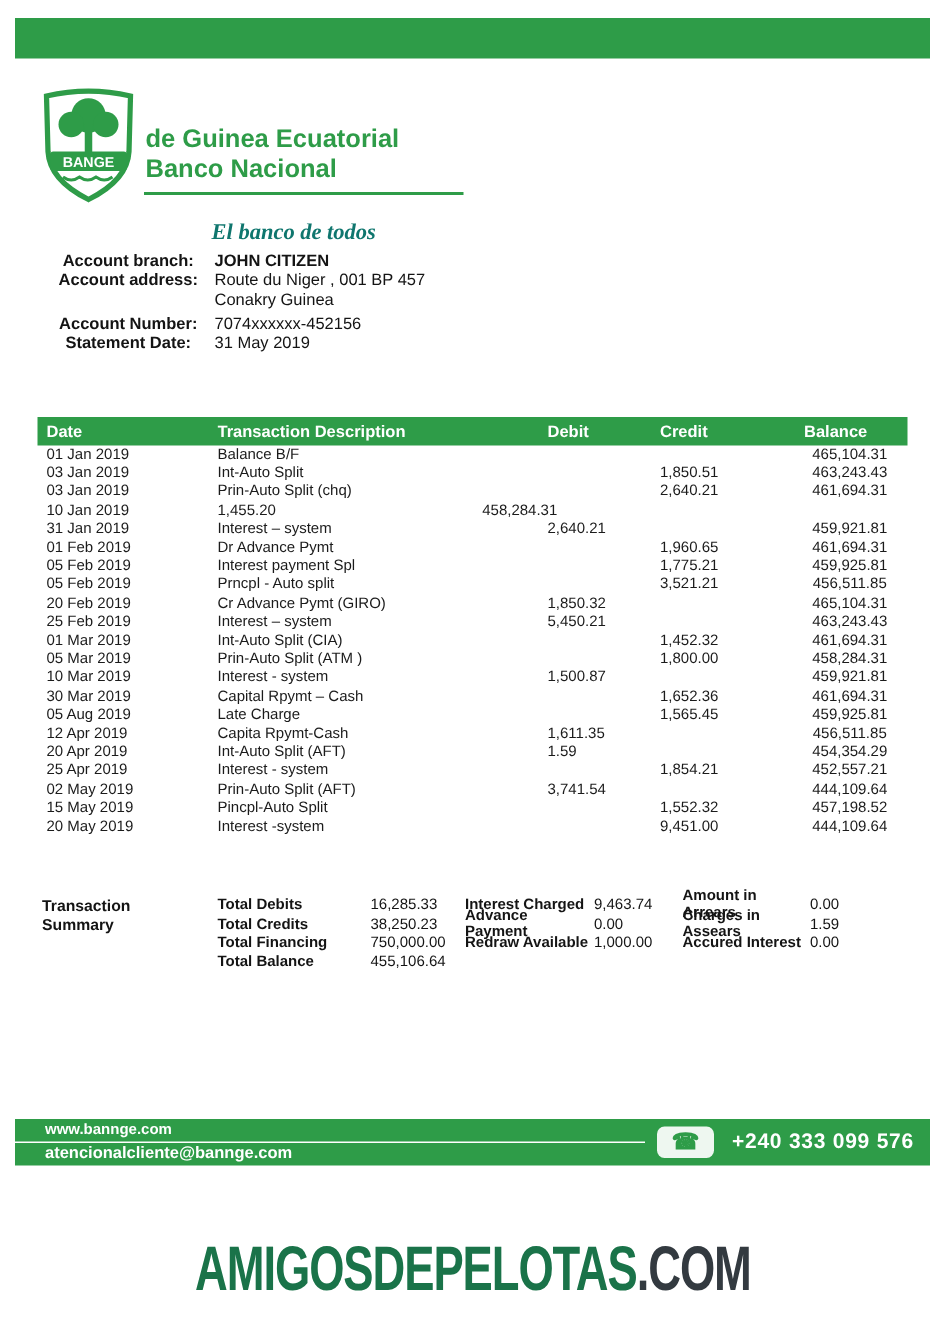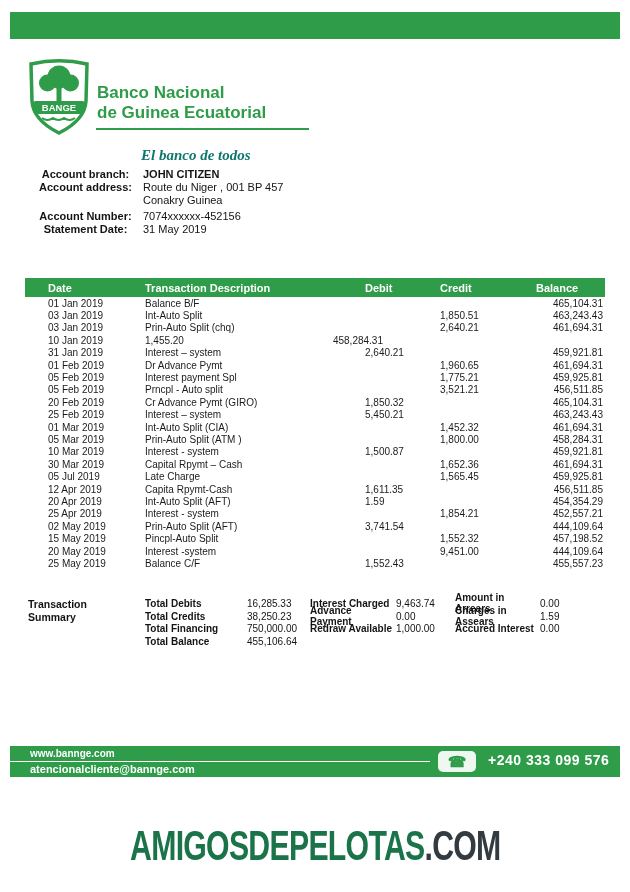--- a/index.html
+++ b/index.html
@@ -19,25 +19,25 @@
   .account { position:absolute; left:28px; top:168px; font-size:11px; line-height:13px; }
   .acct-row { display:flex;text-align:center; }
   .acct-label { width:115px; font-weight:bold; }
   .bold { font-weight:bold; }
   .spacer3 { height:3px; }
 
   .table { position:absolute; left:25px; top:278px; width:580px; font-size:10px; color:#1b1b1b; }
   .thead { display:flex; background:var(--green); color:#fff; font-weight:bold; font-size:11px; height:19px; align-items:center; }
   .trow { display:flex; height:12.4px; align-items:center; }
   .cell { white-space:nowrap; overflow:hidden; }
-  .c-date    { width:120px; padding-left:23px; }
+  .c-date    { width:120px; padding-left:6px; }
   .c-desc    { width:220px; }
   .c-debit   { width:75px; }
   .c-credit  { width:90px; }
-  .c-balance { width:75px; text-align:right; padding-right:2px; }
+  .c-balance { width:75px; text-align:center; padding-right:2px; }
   .thead .c-balance { text-align:left; padding-left:6px; padding-right:16px; }
 
   .summary-head { position:absolute; left:28px; top:598px; font-size:10.5px; font-weight:bold; line-height:13px; }
   .summary { position:absolute; left:145px; top:597px; width:460px; font-size:10px; }
   .sum-row { display:flex; height:12.8px; align-items:center; }
   .s-l1 { width:102px; font-weight:bold; }
   .s-v1 { width:63px; }
   .s-l2 { width:86px; font-weight:bold; }
   .s-v2 { width:59px; }
   .s-l3 { width:85px; font-weight:bold; }
@@ -71,22 +71,22 @@
       <circle cx="20.5" cy="27" r="8.5" fill="#2e9c48"></circle>
       <circle cx="43.5" cy="27" r="8.5" fill="#2e9c48"></circle>
       <rect x="29.5" y="28" width="5" height="18" fill="#2e9c48"></rect>
       <path d="M15 62 q5.5 4 11 0 q5.5 4 11 0 q5.5 4 11 0" stroke="#2e9c48" fill="none" stroke-width="2"></path>
       <rect x="6.5" y="45" width="51" height="13" rx="2" fill="#2e9c48"></rect>
       <text x="32" y="55" text-anchor="middle" font-size="9.5" font-weight="bold" fill="#ffffff" font-family="Liberation Sans, sans-serif">BANGE</text>
     </svg>
   </div>
 
   <div class="bank-names">
+    <div>de Guinea Ecuatorial</div>
     <div>Banco Nacional</div>
-    <div>de Guinea Ecuatorial</div>
   </div>
   <div class="tagline-rule"></div>
   <div class="tagline">El banco de todos</div>
 
   <div class="account">
     <div class="acct-row">
       <div class="acct-label">Account branch:</div>
       <div class="bold">JOHN CITIZEN</div>
     </div>
     <div class="acct-row">
@@ -208,21 +208,21 @@
           <div class="cell c-balance">459,921.81</div>
         </div>
         <div class="trow">
           <div class="cell c-date">30 Mar 2019</div>
           <div class="cell c-desc">Capital Rpymt – Cash</div>
           <div class="cell c-debit"></div>
           <div class="cell c-credit">1,652.36</div>
           <div class="cell c-balance">461,694.31</div>
         </div>
         <div class="trow">
-          <div class="cell c-date">05 Jul 2019</div>
+          <div class="cell c-date">05 Aug 2019</div>
           <div class="cell c-desc">Late Charge</div>
           <div class="cell c-debit"></div>
           <div class="cell c-credit">1,565.45</div>
           <div class="cell c-balance">459,925.81</div>
         </div>
         <div class="trow">
           <div class="cell c-date">12 Apr 2019</div>
           <div class="cell c-desc">Capita Rpymt-Cash</div>
           <div class="cell c-debit">1,611.35</div>
           <div class="cell c-credit"></div>
@@ -255,27 +255,20 @@
           <div class="cell c-debit"></div>
           <div class="cell c-credit">1,552.32</div>
           <div class="cell c-balance">457,198.52</div>
         </div>
         <div class="trow">
           <div class="cell c-date">20 May 2019</div>
           <div class="cell c-desc">Interest -system</div>
           <div class="cell c-debit"></div>
           <div class="cell c-credit">9,451.00</div>
           <div class="cell c-balance">444,109.64</div>
-        </div>
-        <div class="trow">
-          <div class="cell c-date">25 May 2019</div>
-          <div class="cell c-desc">Balance C/F</div>
-          <div class="cell c-debit">1,552.43</div>
-          <div class="cell c-credit"></div>
-          <div class="cell c-balance">455,557.23</div>
         </div>
       </div>
   </div>
 
   <div class="summary-head">
     <div>Transaction</div>
     <div>Summary</div>
   </div>
   <div class="summary">
       <div class="sum-row">

